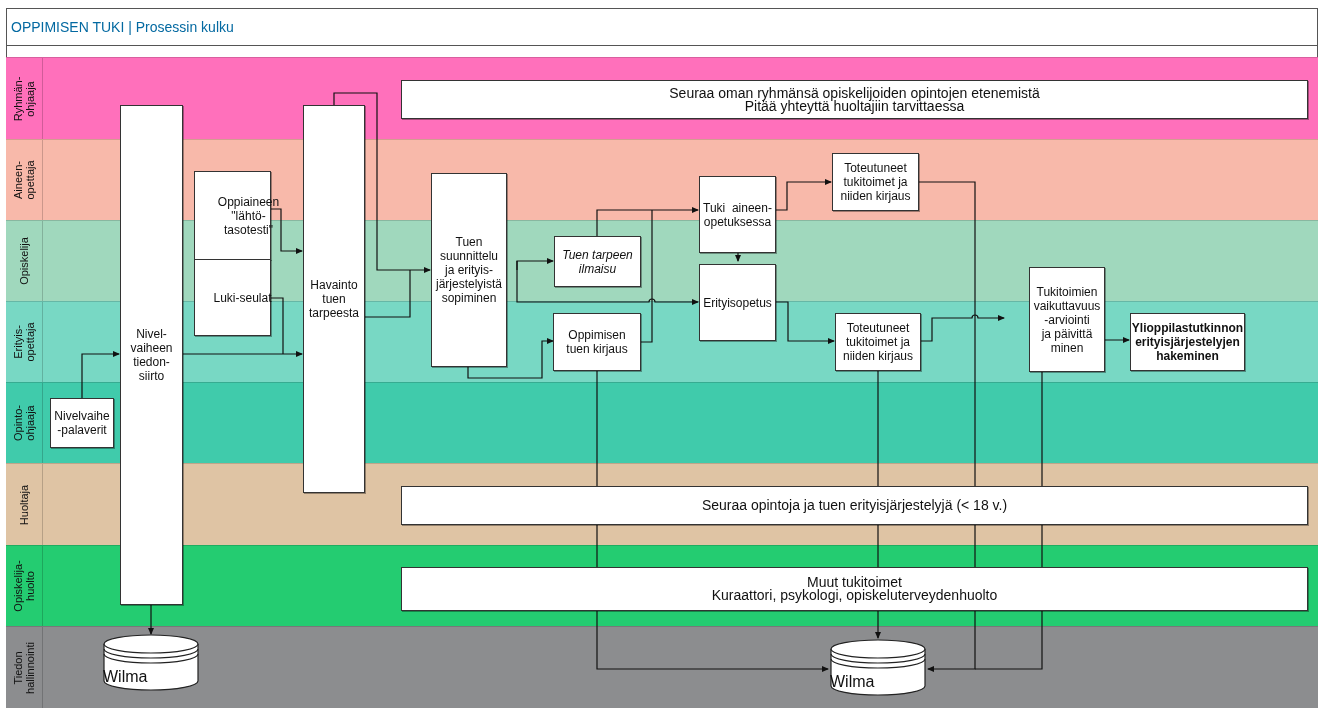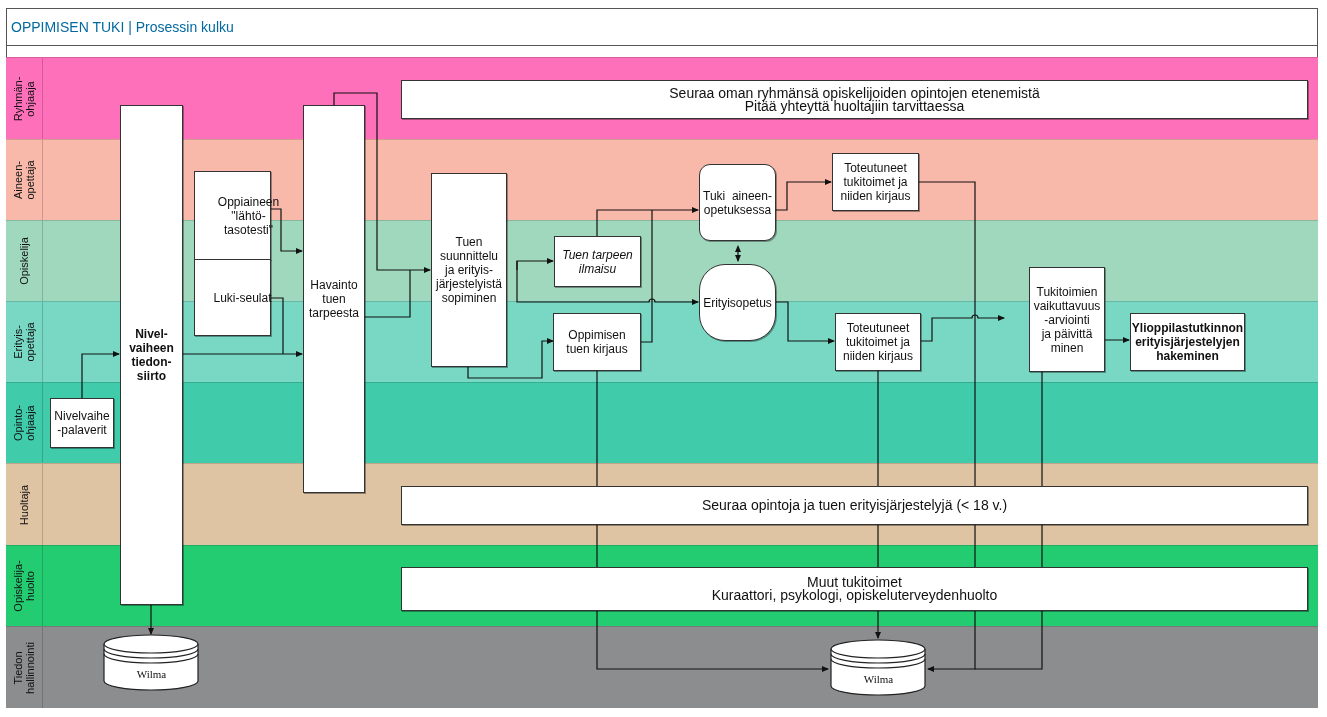--- a/index.html
+++ b/index.html
@@ -21,22 +21,22 @@
                      transform: translate(-50%,-50%) rotate(-90deg);
                      font-size: 11px; line-height: 12px; text-align: center;
                      white-space: pre; color: #111; }
   .box { position: absolute; background: #fff; border: 1px solid #333; box-sizing: border-box;
          box-shadow: 1px 1px 0 rgba(0,0,0,0.35);
          display: flex; align-items: center; justify-content: center; text-align: center;
          font-size: 12px; line-height: 14px; color: #111; white-space: pre; }
   .wide { font-size: 14px; line-height: 13px; }
   svg.wires { position: absolute; left: 0; top: 0; pointer-events: none; }
   .cyl { position: absolute; }
-  .cyl-label { position: absolute; left: 0; width: 100%; text-align: center;
-               font-size: 11px; color: #111; font-family: Liberation Serif, serif; }
+  .cyl-label { position: absolute; left: 0; width: 100%; 
+               font-size: 16px; color: #111; }
 </style>
 </head>
 <body>
 
 <div id="stage">
   <div class="frame"></div>
   <div class="title-bar">OPPIMISEN TUKI | Prosessin kulku</div>
   <div class="spacer"></div>
 
   <div class="lane" style="top: 57px; height: 82px; background: rgb(255, 112, 187);">
@@ -135,43 +135,43 @@
       <path d="M878,370 V638" marker-end="url(#ah)"></path>
 
       <path d="M1080,318 H1090 V340 H1129" marker-end="url(#ah)"></path>
 
       <path d="M1042,371 V669 H975"></path>
     </g>
   </svg>
 
   <div class="box" style="left:50px;top:398px;width:64px;height:50px;">Nivelvaihe
 -palaverit</div>
-  <div class="box" style="left:120px;top:105px;width:63px;height:500px;font-weight:bold;">Nivel-
+  <div class="box" style="left:120px;top:105px;width:63px;height:500px;">Nivel-
 vaiheen
 tiedon-
 siirto</div>
   <div class="box" style="left:194px;top:171px;width:77px;height:89px;padding-left:32px;">Oppiaineen
 "lähtö-
 tasotesti"</div>
   <div class="box" style="left:194px;top:259px;width:77px;height:77px;padding-left:20px;">Luki-seulat</div>
   <div class="box" style="left:303px;top:105px;width:62px;height:388px;">Havainto
 tuen
 tarpeesta</div>
   <div class="box" style="left:431px;top:173px;width:76px;height:194px;">Tuen
 suunnittelu
 ja erityis-
 järjestelyistä
 sopiminen</div>
   <div class="box" style="left:554px;top:236px;width:87px;height:51px;font-style:italic;">Tuen tarpeen
 ilmaisu</div>
   <div class="box" style="left:553px;top:313px;width:88px;height:58px;">Oppimisen
 tuen kirjaus</div>
-  <div class="box" style="left:699px;top:164px;width:77px;height:77px;border-radius:11px;">Tuki  aineen-
+  <div class="box" style="left:699px;top:176px;width:77px;height:77px;">Tuki  aineen-
 opetuksessa</div>
-  <div class="box" style="left:699px;top:264px;width:77px;height:77px;border-radius:26px;">Erityisopetus</div>
+  <div class="box" style="left:699px;top:264px;width:77px;height:77px;">Erityisopetus</div>
   <div class="box" style="left:832px;top:153px;width:87px;height:58px;">Toteutuneet
 tukitoimet ja
 niiden kirjaus</div>
   <div class="box" style="left:835px;top:313px;width:86px;height:58px;">Toteutuneet
 tukitoimet ja
 niiden kirjaus</div>
   <div class="box" style="left:1005px;top:267px;width:76px;height:105px;margin-left:24px;">Tukitoimien
 vaikuttavuus
 -arviointi
 ja päivittä

